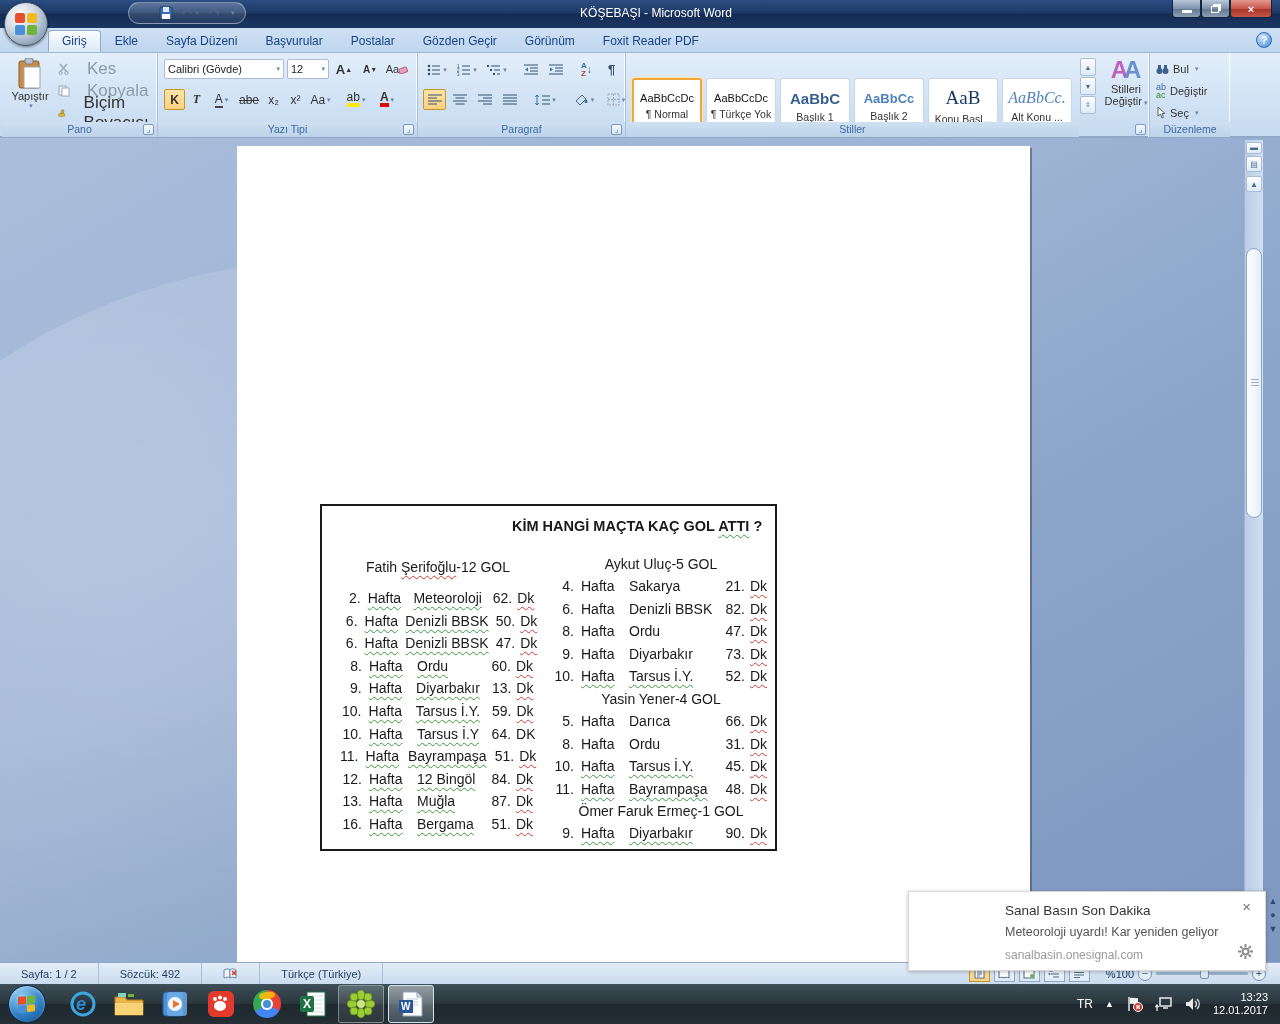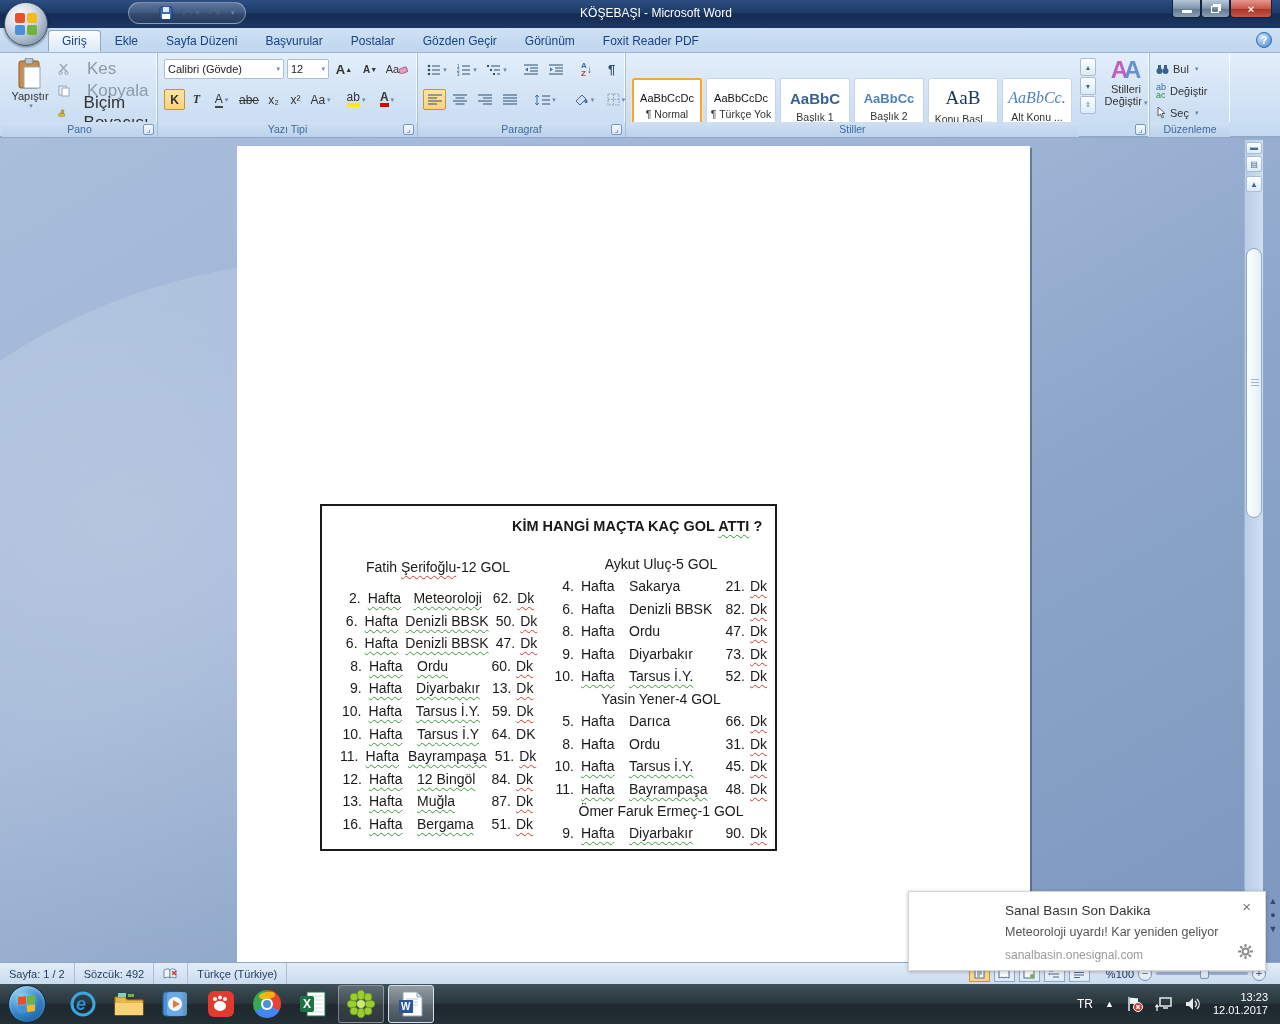--- a/index.html
+++ b/index.html
@@ -160,21 +160,21 @@
   #notif-title { position:absolute; left:96px; top:11px; font-size:13.5px; color:#333; }
   #notif-body { position:absolute; left:96px; top:33px; font-size:12.5px; color:#555; }
   #notif-src { position:absolute; left:96px; top:56px; font-size:12px; color:#9a9a9a; }
   #notif-close { position:absolute; right:14px; top:6px; font-size:15px; color:#777; }
   #notif-gear { position:absolute; right:12px; bottom:8px; font-size:14px; color:#8a8a8a; }
 
   
   #statusbar { left:0; top:962px; width:1280px; height:22px;
     background:linear-gradient(#e3edf8,#cadcef); border-top:1px solid #91a7c5;
     display:flex; align-items:center; font-size:11px; color:#1f3a5f; }
-  .st-item { padding:0 9px; height:100%; display:flex; align-items:center; gap:5px;
+  .st-item { padding:0 21px; height:100%; display:flex; align-items:center; gap:5px;
     border-right:1px solid #aabed6; }
   #st-right { margin-left:auto; display:flex; align-items:center; gap:4px; padding-right:14px; }
   .viewbtn { width:21px; height:17px; border:1px solid #8fa8c4; display:flex; align-items:center;
     justify-content:center; background:linear-gradient(#fdfeff,#dceaf6); }
   .viewbtn.on { background:linear-gradient(#fde3a7,#fbd280); border-color:#c2962f; }
   #zoom-track { width:92px; height:3px; background:#9db3d0; border-radius:2px; position:relative; }
   #zoom-notch { position:absolute; left:50%; top:-3px; width:1px; height:9px; background:#7b93b5; }
   #zoom-thumb { position:absolute; left:44px; top:-4px; width:9px; height:11px; border-radius:2px;
     background:linear-gradient(#fdfeff,#cfdff1); border:1px solid #7b93b5; }
   .zbtn { width:14px; height:14px; border-radius:50%; border:1px solid #7b93b5; font-size:11px;

